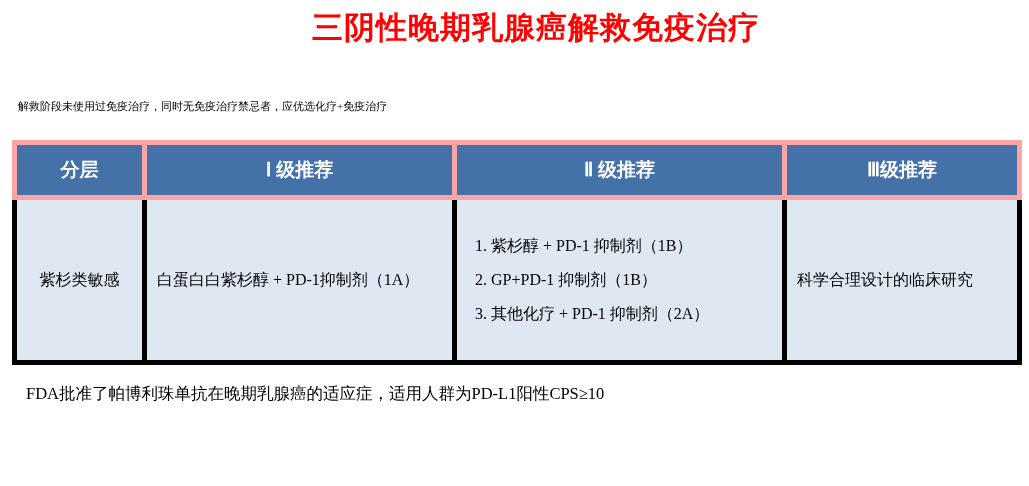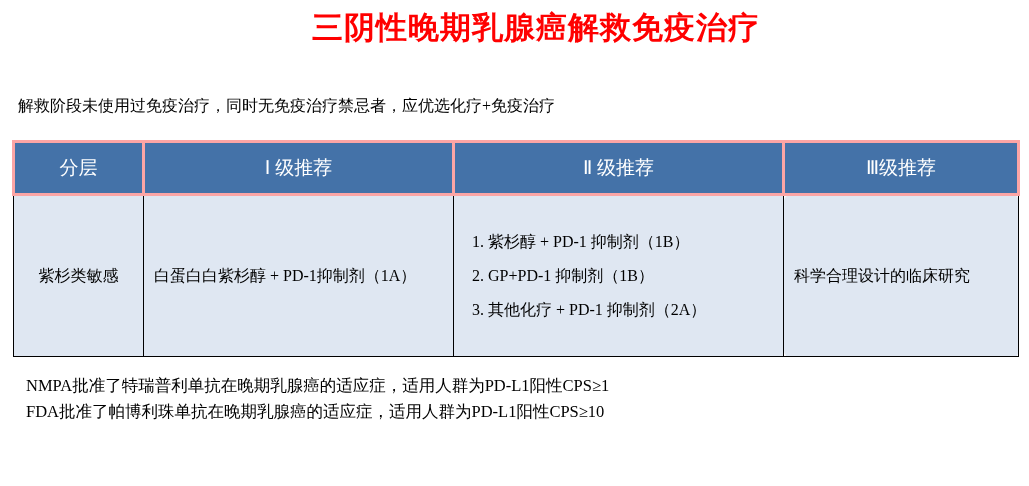--- a/index.html
+++ b/index.html
@@ -26,43 +26,43 @@
     font-weight: bold;
     font-size: 31px;
     letter-spacing: 1px;
     margin: 8px 0 0 0;
     line-height: 40px;
     font-family: "Liberation Serif", serif;
     padding-left: 43px;
   }
   .lead {
     margin: 46px 0 0 18px;
-    font-size: 16px;
+    font-size: 11px;
     color: #000000;
     font-family: "Liberation Serif", serif;
     line-height: 24px;
   }
   table.rec {
     border-collapse: collapse;
     margin: 22px 0 0 12px;
     width: 1005px;
     table-layout: fixed;
   }
   table.rec th {
     background: #4472a8;
     color: #ffffff;
-    font-weight: normal;
+    font-weight: bold;
     font-size: 19px;
     text-align: center;
     padding: 12px 4px;
-    border: 3px solid #fca5a5;
+    border: 5px solid #fca5a5;
     font-family: "Liberation Serif", serif;
   }
   table.rec td {
-    border: 1px solid #000000;
+    border: 5px solid #000000;
     font-size: 16px;
     vertical-align: middle;
     padding: 10px 10px;
     font-family: "Liberation Serif", serif;
   }
   tr.row-a td { background: #dfe7f2; height: 140px; }
   tr.row-b td { background: #f2f2ea; height: 46px; }
   td.strat {
     font-weight: normal;
     text-align: center;
@@ -121,17 +121,16 @@
             <li>GP+PD-1 抑制剂（1B）</li>
             <li>其他化疗 + PD-1 抑制剂（2A）</li>
           </ol>
         </td>
         <td class="lvl3">科学合理设计的临床研究</td>
       </tr>
     </tbody>
   </table>
 
   <div class="footnotes">
-    <div>NMPA批准了特瑞普利单抗在晚期乳腺癌的适应症，适用人群为PD-L1阳性CPS≥1</div>
     <div>FDA批准了帕博利珠单抗在晚期乳腺癌的适应症，适用人群为PD-L1阳性CPS≥10</div>
   </div>
 
 </div>
 
 </body></html>

